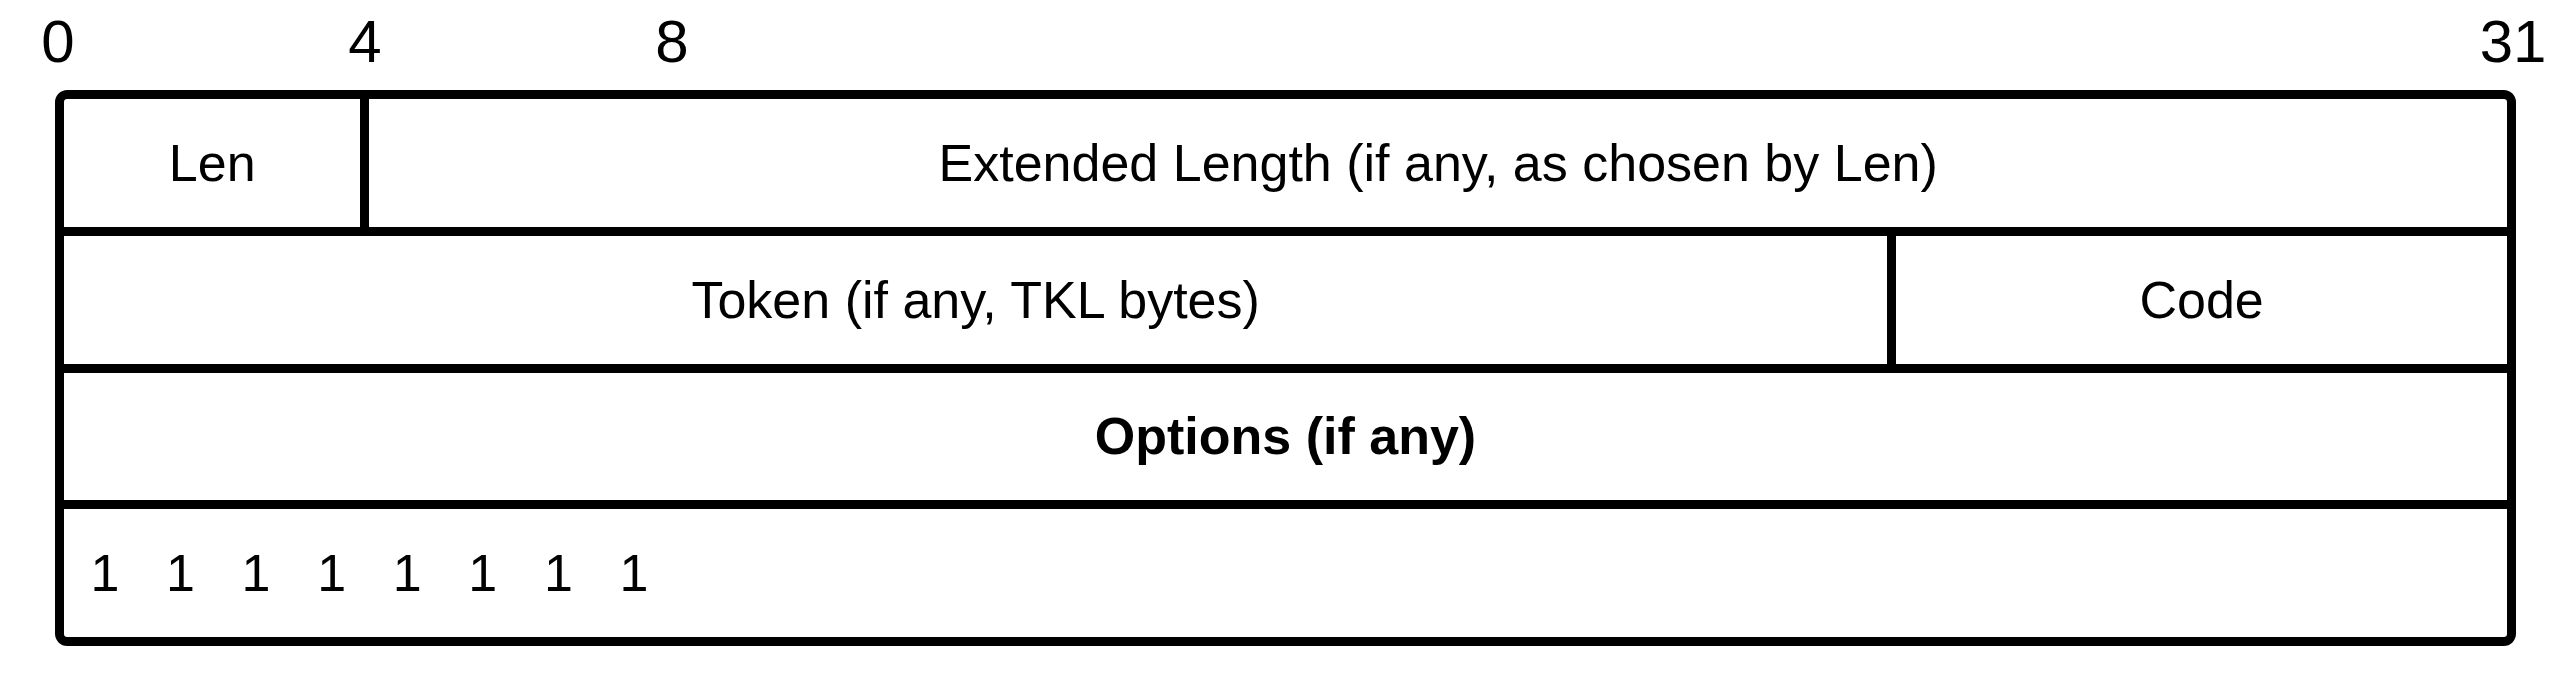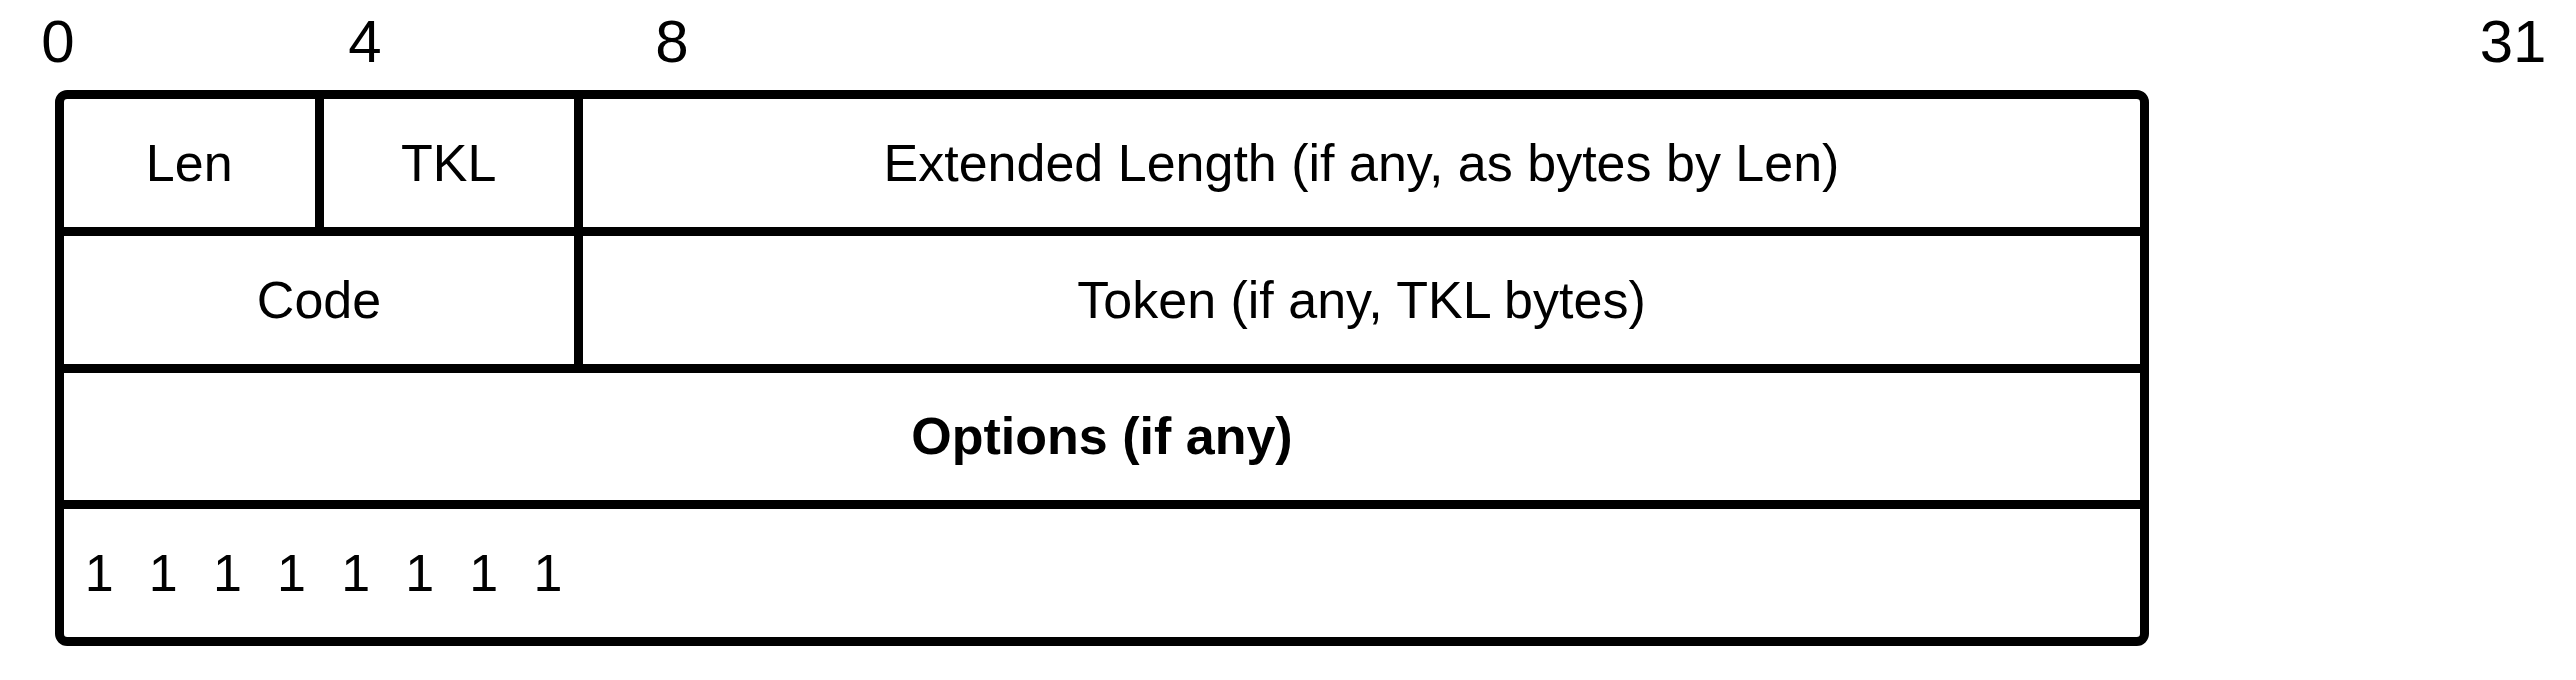--- a/index.html
+++ b/index.html
@@ -24,21 +24,21 @@
   }
   .bit-0  { left: 58px; }
   .bit-4  { left: 365px; }
   .bit-8  { left: 672px; }
   .bit-31 { left: 2513px; text-align: center; }
 
   
   .packet {
     position: absolute;
     left: 55px; top: 90px;
-    width: 2094px; height: 556px;
+    width: 2461px; height: 556px;
     border: 9.2px solid #000000;
     border-radius: 12.2px;
     background: #ffffff;
     display: flex;
     flex-direction: column;
   }
   .prow {
     flex: 1 1 0;
     display: flex;
     border-bottom: 9.2px solid #000000;
@@ -80,27 +80,26 @@
 
   <span class="bit-marker bit-0">0</span>
   <span class="bit-marker bit-4">4</span>
   <span class="bit-marker bit-8">8</span>
   <span class="bit-marker bit-31">31</span>
 
   <div class="packet">
 
     <div class="prow">
       <div class="pcell w-4bits">Len</div>
-      <div class="pcell w-4bits">TKL</div>
-      <div class="pcell w-24bits">Extended Length (if any, as bytes by Len)</div>
+      <div class="pcell w-24bits">Extended Length (if any, as chosen by Len)</div>
     </div>
 
     <div class="prow">
+      <div class="pcell w-24bits">Token (if any, TKL bytes)</div>
       <div class="pcell w-8bits">Code</div>
-      <div class="pcell w-24bits">Token (if any, TKL bytes)</div>
     </div>
 
     <div class="prow">
       <div class="pcell w-32bits">Options (if any)</div>
     </div>
 
     <div class="prow">
       <div class="pcell w-8bits ones-cell">
         <span class="one">1</span>
         <span class="one">1</span>

